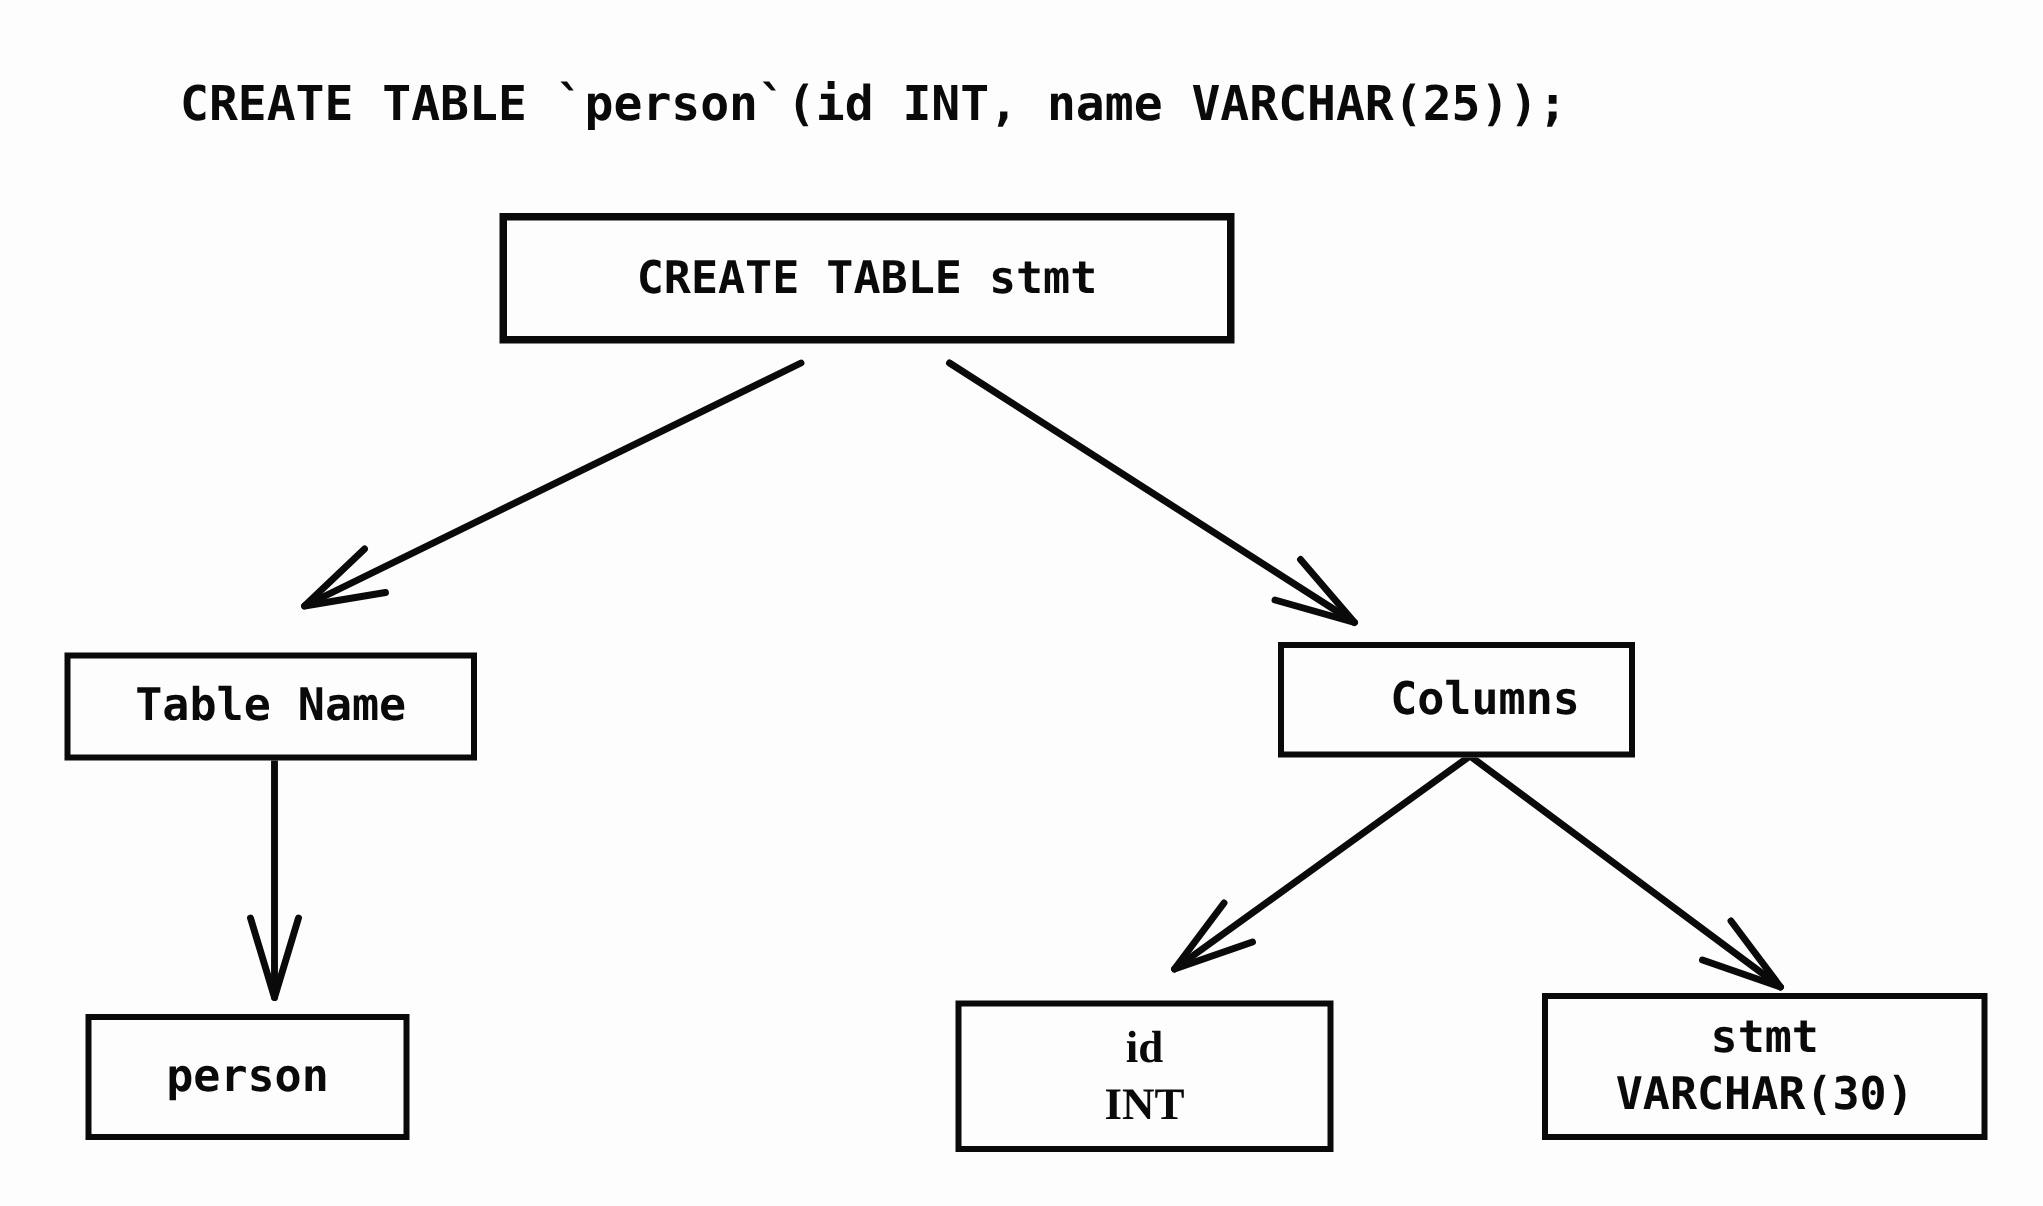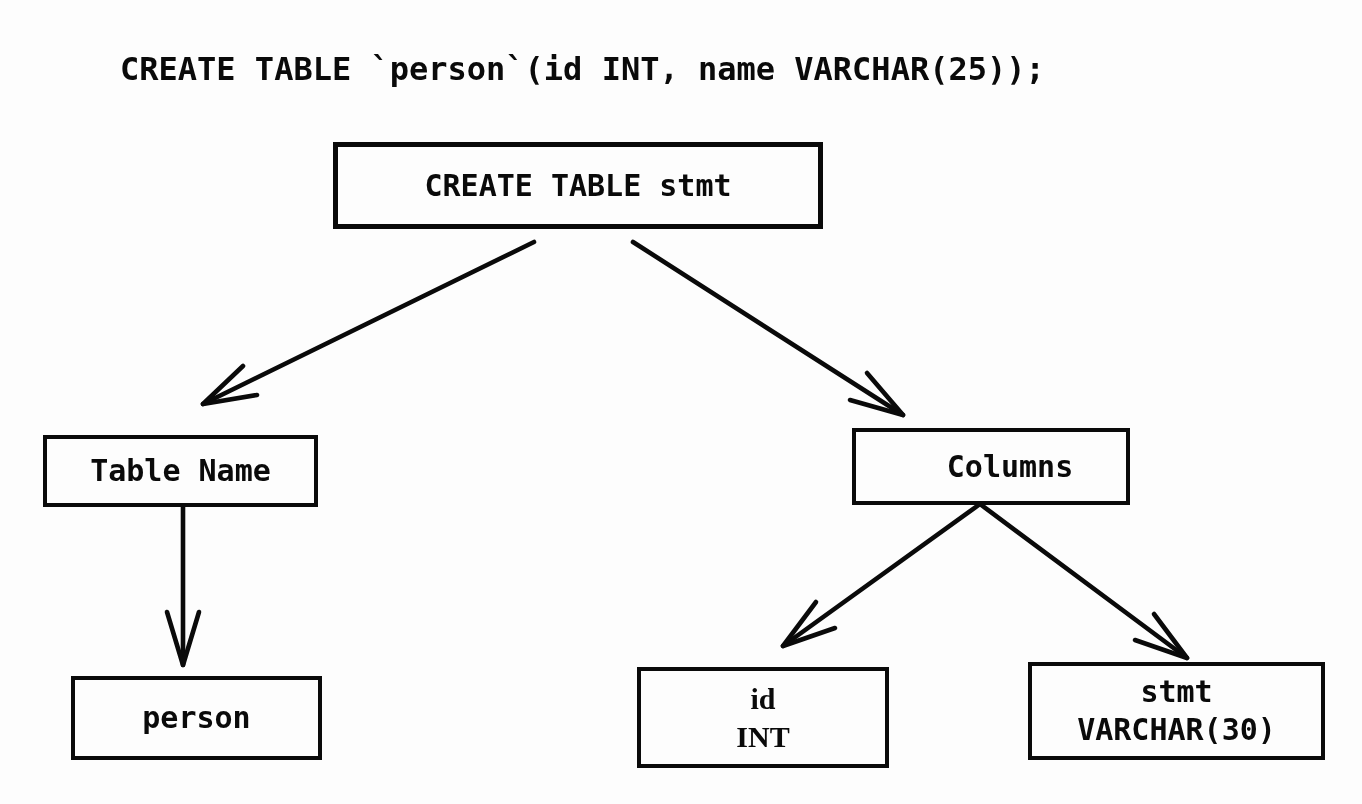--- a/index.html
+++ b/index.html
@@ -53,22 +53,22 @@
     flex-direction: column;
     align-items: center;
     justify-content: center;
     text-align: center;
     font-size: 30px;
     line-height: 38px;
     white-space: pre;
   }
   .node-root       { left: 333px;  top: 142px; width: 490px; height: 87px;  border-width: 5px; }
   .node-table-name { left: 43px;   top: 419px; width: 275px; height: 72px; margin-top: 16px;  }
-  .node-person     { left: 71px;   top: 676px; width: 251px; height: 84px;  }
-  .node-columns    { left: 852px;  top: 428px; width: 278px; height: 77px; padding-left: 38px;  }
+  .node-person     { left: 57px;   top: 676px; width: 216px; height: 84px;  }
+  .node-columns    { left: 852px;  top: 428px; width: 238px; height: 77px; padding-left: 38px;  }
   .node-id         { left: 637px;  top: 667px; width: 252px; height: 101px; font-family: Liberation Serif, serif; }
   .node-name       { left: 1028px; top: 662px; width: 297px; height: 98px;  }
 </style>
 </head>
 <body>
 
 <div class="stage">
 
   <div class="code-line">CREATE TABLE `person`(id INT, name VARCHAR(25));</div>
 

